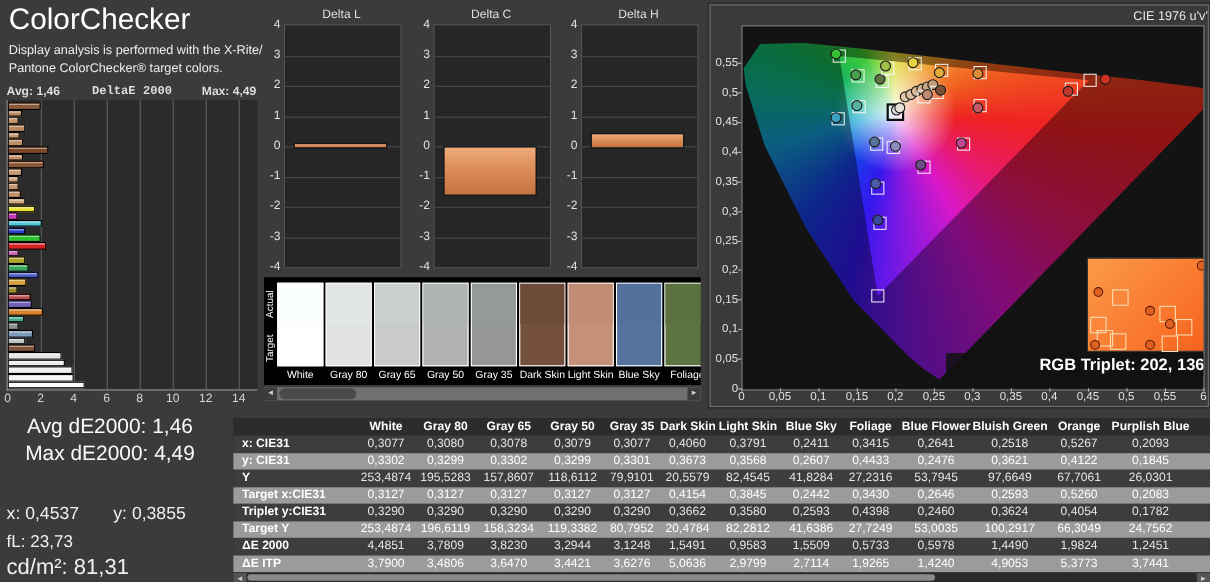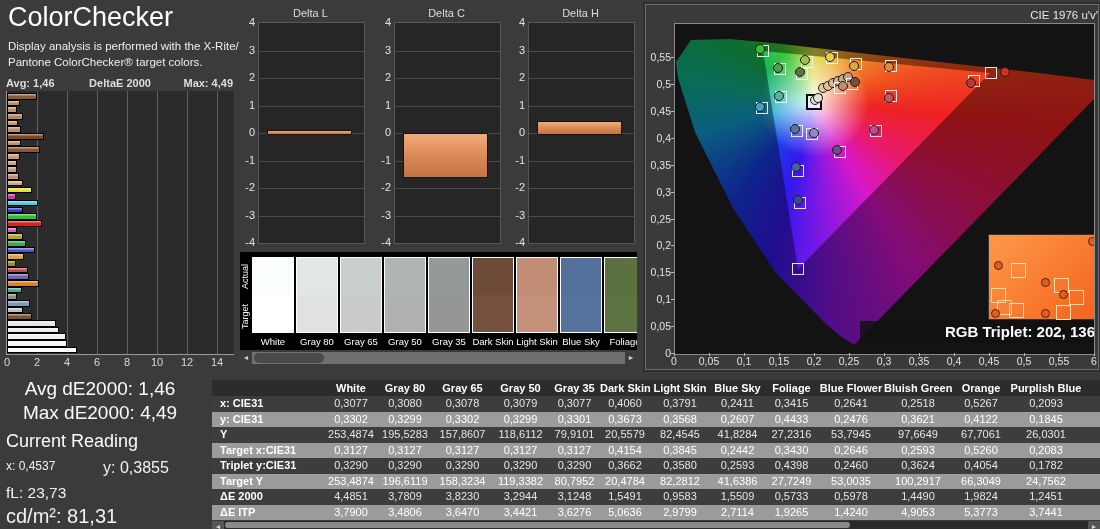--- a/index.html
+++ b/index.html
@@ -12,21 +12,21 @@
   .de-hdr{top:77px;font-size:11px;font-weight:bold;color:#ddd;}
   #de-chart{left:6px;top:91px;width:227px;height:263px;background:#2b2b2b;
             border-left:1px solid #9a9a9a;border-bottom:1px solid #9a9a9a;overflow:hidden;}
   .vline{position:absolute;top:0;bottom:0;width:1px;background:#5f5f5f;}
   .hbar{position:absolute;left:0;height:4.6px;border:1px solid #000;box-shadow:inset 0 1.5px 0 rgba(255,255,255,.45);}
   #de-xrow{left:7px;top:356px;width:227px;height:14px;font-size:11px;color:#d8d8d8;}
   .xlab{position:absolute;transform:translateX(-50%);}
   .stat-avg{left:0;top:378px;width:200px;text-align:center;font-size:19px;color:#fafafa;}
   .stat-max{left:0;top:402px;width:200px;text-align:center;font-size:19px;color:#fafafa;}
   .stat-cur{left:6px;top:431px;font-size:18px;color:#fafafa;}
-  .stat-x{left:6px;top:459px;font-size:12px;}
+  .stat-x{left:6px;top:459px;font-size:16px;}
   .stat-y{left:103px;top:459px;font-size:16px;}
   .stat-fl{left:6px;top:484px;font-size:15.5px;}
   .stat-cd{left:6px;top:505px;font-size:20px;}
   
   .dtitle{position:absolute;top:7px;width:105px;text-align:center;font-size:11px;color:#ddd;}
   .dplot{position:absolute;top:22px;width:105px;height:220px;background:#262626;border:1px solid #585858;}
   .dgrid{position:absolute;left:0;right:0;height:1px;background:#4a4a4a;}
   .dtick{position:absolute;width:16px;text-align:right;font-size:11px;color:#e2e2e2;}
   .dbar{position:absolute;left:8%;width:79%;background:linear-gradient(180deg,#f0ac7c,#dd8d58 45%,#c47343);border:1px solid #141414;}
   
@@ -78,21 +78,21 @@
 <body>
 
 <div class="app">
 
   <div class="abs subtitle">
     <span>Display analysis is performed with the X-Rite/</span><br>
     <span>Pantone ColorChecker® target colors.</span>
   </div>
   <div class="abs title">ColorChecker</div>
   <div class="abs de-hdr" style="left:6px;">Avg: 1,46</div>
-  <div class="abs de-hdr" style="left:0;width:240px;text-align:center;">DeltaE 2000</div>
+  <div class="abs de-hdr" style="left:0;width:240px;text-align:center;font-family:Liberation Mono, monospace;">DeltaE 2000</div>
   <div class="abs de-hdr" style="left:0;width:233px;text-align:right;">Max: 4,49</div>
   <div class="abs" id="de-chart">
       <div class="vline" style="left: 30px;"></div>
       <div class="vline" style="left: 60px;"></div>
       <div class="vline" style="left: 90px;"></div>
       <div class="vline" style="left: 120px;"></div>
       <div class="vline" style="left: 150px;"></div>
       <div class="vline" style="left: 180px;"></div>
       <div class="vline" style="left: 210px;"></div>
       <div class="hbar" style="top: 2px; width: 27.75px; background: rgb(138, 90, 58);"></div>
@@ -141,21 +141,20 @@
       <div class="xlab" style="left: 60px;">4</div>
       <div class="xlab" style="left: 90px;">6</div>
       <div class="xlab" style="left: 120px;">8</div>
       <div class="xlab" style="left: 150px;">10</div>
       <div class="xlab" style="left: 180px;">12</div>
       <div class="xlab" style="left: 210px;">14</div>
     </div>
 
   <div class="abs stat-avg">Avg dE2000: 1,46</div>
   <div class="abs stat-max">Max dE2000: 4,49</div>
-  <div class="abs stat-cur">Current Reading</div>
   <div class="abs stat-x">x: 0,4537</div>
   <div class="abs stat-y">y: 0,3855</div>
   <div class="abs stat-fl">fL: 23,73</div>
   <div class="abs stat-cd">cd/m²: 81,31</div>
 
   <div class="abs" id="delta-charts" style="left:0;top:0;">
       <div class="dtitle" style="left: 258px;">Delta L</div>
       <div class="dplot" style="left: 258px;">
         <div class="dgrid" style="top: 27.5px;"></div>
         <div class="dgrid" style="top: 55px;"></div>

